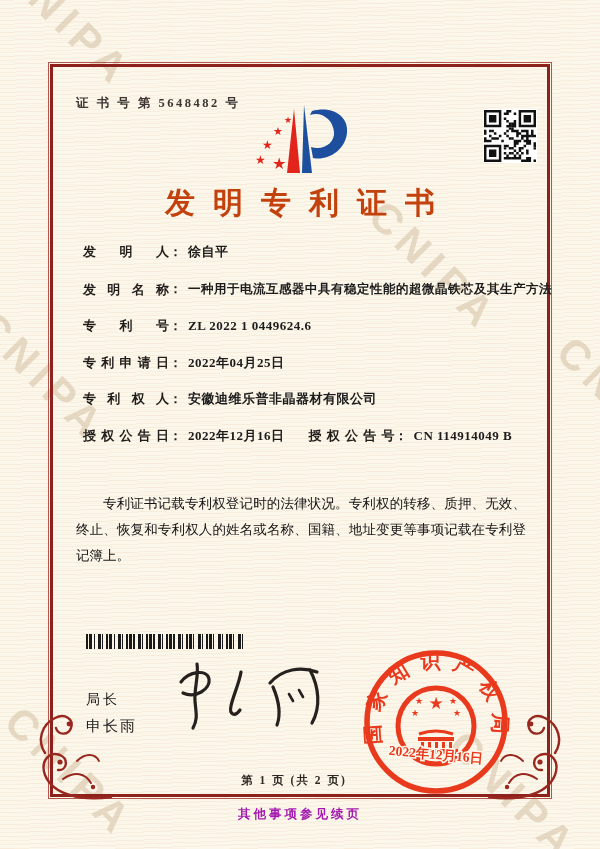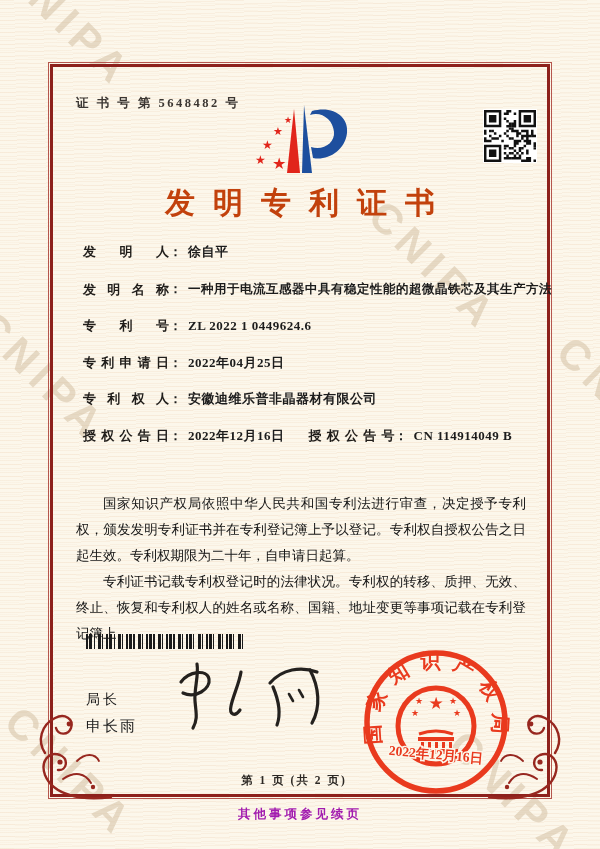--- a/index.html
+++ b/index.html
@@ -139,21 +139,20 @@
       </div>
       <div class="field-row">
         <span class="field-label">专利权人</span><span class="field-colon">：</span><span class="field-value">安徽迪维乐普非晶器材有限公司</span>
       </div>
       <div class="field-row">
         <span><span class="field-label">授权公告日</span><span class="field-colon">：</span><span class="field-value">2022年12月16日</span></span><span class="inline-pair"><span class="field-label">授权公告号</span><span class="field-colon">：</span><span class="field-value">CN 114914049 B</span></span>
       </div>
     </div>
 
     <div class="paragraphs">
-      <p>国家知识产权局依照中华人民共和国专利法进行审查，决定授予专利权，颁发发明专利证书并在专利登记簿上予以登记。专利权自授权公告之日起生效。专利权期限为二十年，自申请日起算。</p>
       <p>专利证书记载专利权登记时的法律状况。专利权的转移、质押、无效、终止、恢复和专利权人的姓名或名称、国籍、地址变更等事项记载在专利登记簿上。</p>
     </div>
 
     <div class="barcode"></div>
 
     <div class="officials">
       <div class="role">局长</div>
       <div class="name">申长雨</div>
     </div>
 

